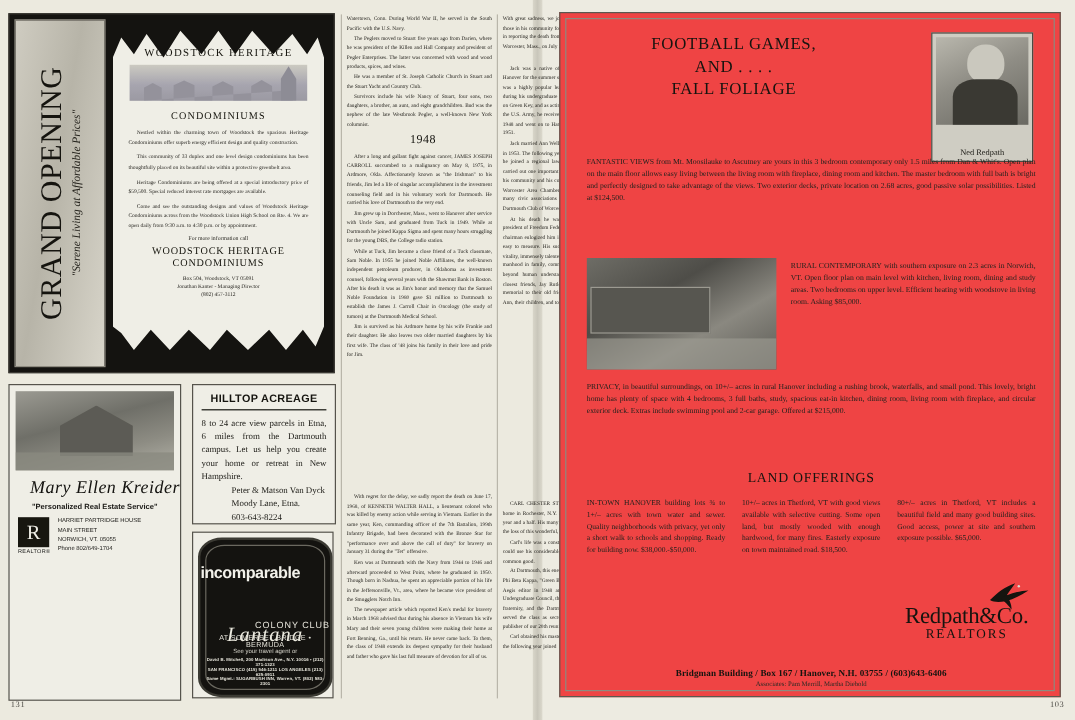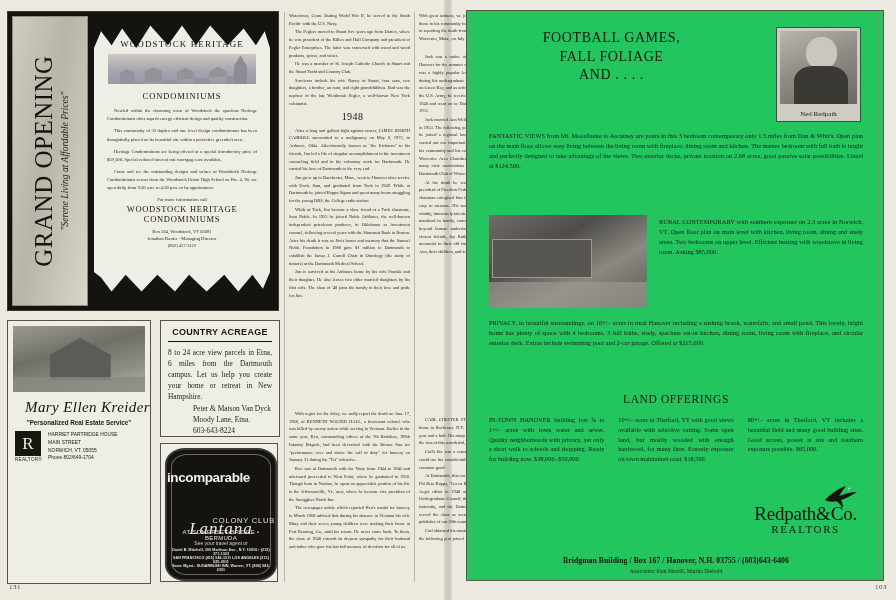--- a/index.html
+++ b/index.html
@@ -109,34 +109,34 @@
   
   .col{position:absolute;font-size:4.45px;line-height:1.73;text-align:justify;color:#26241f;}
   .col p{margin:0 0 1px;text-indent:6px;}
   .col p.noind{text-indent:0;}
   .yr{font-size:10px;text-align:center;text-indent:0;margin:5px 0 3px;letter-spacing:.4px;color:#15140f;}
   .dots{text-align:center;letter-spacing:3px;font-size:5px;margin:3px 0;text-indent:0;}
   .colrule{position:absolute;width:1px;background:#b9b6aa;}
 
   
   .ad-redpath{position:absolute;left:466px;top:10px;width:418px;height:571px;
-    border:1px solid #5a584f;background:#22c55e;box-sizing:border-box;}
+    border:1px solid #5a584f;background:#ef4444;box-sizing:border-box;}
   .rp-inner{position:absolute;inset:4px;border:1px solid #8d8b80;}
 
   .rp-head{position:absolute;left:22px;top:18px;width:245px;text-align:center;
     font-size:14px;line-height:1.33;letter-spacing:.6px;color:#15140f;}
   .rp-portrait{position:absolute;right:22px;top:16px;width:85px;}
   .rp-frame{border:1px solid #4b4942;background:#cfcdc3;padding:3px;}
   .rp-face{height:73px;background:linear-gradient(155deg,#b9b7ad 0%,#8f8d85 45%,#6a6962 100%);
     position:relative;overflow:hidden;}
   .rp-face:before{content:"";position:absolute;left:34%;top:8%;width:40%;height:44%;
     border-radius:48% 48% 44% 44%;background:#cac8be;}
   .rp-face:after{content:"";position:absolute;left:18%;top:48%;width:70%;height:56%;
     background:#3a3933;border-radius:36% 36% 0 0;}
-  .rp-cap{text-align:center;font-size:7px;margin-top:6px;color:#1d1c17;}
+  .rp-cap{text-align:center;font-size:7px;margin-top:19px;color:#1d1c17;}
 
   .rp-p1{position:absolute;left:22px;top:120px;width:374px;
     font-size:6.4px;line-height:1.56;text-align:justify;color:#23221d;}
   .rp-photo2{position:absolute;left:22px;top:204px;width:158px;height:93px;
     background:linear-gradient(150deg,#6e6d66 0%,#4e4d48 35%,#8a8880 65%,#5c5b55 100%);
     position:absolute;overflow:hidden;}
   .rp-photo2:before{content:"";position:absolute;left:2%;top:26%;width:62%;height:40%;
     background:#575650;border:1px solid #9c9a91;}
   .rp-photo2:after{content:"";position:absolute;left:0;bottom:0;width:100%;height:28%;
     background:#9d9b92;opacity:.65;}
@@ -211,21 +211,21 @@
       <div class="k-addr">
         <div>HARRIET PARTRIDGE HOUSE</div>
         <div>MAIN STREET</div>
         <div>NORWICH, VT. 05055</div>
         <div>Phone 802/649-1704</div>
       </div>
     </div>
   </div>
 
   <div class="ad-hilltop">
-    <div class="h-title">COUNTRY ACREAGE</div>
+    <div class="h-title">HILLTOP ACREAGE</div>
     <div class="h-rule"></div>
     <div class="h-body">
       <span>8 to 24 acre view parcels in Etna, 6 miles from the Dartmouth campus. Let us help you create your home or retreat in New Hampshire.</span>
       <div>Peter &amp; Matson Van Dyck</div>
       <div>Moody Lane, Etna.</div>
       <div>603-643-8224</div>
     </div>
   </div>
 
   <div class="ad-lantana">
@@ -277,22 +277,22 @@
     <p>Carl's life was a constant search for opportunities in which he could use his considerable energy and talent in the interest of the common good.</p>
     <p>At Dartmouth, this energy led him to be a Rufus Choate Scholar, Phi Beta Kappa, "Green Book" editor for the classes of '49 and '50, Aegis editor in 1948 and 1949, president of Green Key, the Undergraduate Council, the Glee Club, the Handel Society, Zeta Psi fraternity, and the Dartmouth Players. Since graduation he has served the class as secretary, newsletter editor, and editor and publisher of our 20th reunion yearbook.</p>
     <p>Carl obtained his master's degree from Tuck-Thayer in 1950 and the following year joined</p>
   </div>
 
   <div class="ad-redpath">
     <div class="rp-inner"></div>
 
     <div class="rp-head">
       <div>FOOTBALL GAMES,</div>
+      <div>AND . . . .</div>
       <div>FALL FOLIAGE</div>
-      <div>AND . . . .</div>
     </div>
 
     <div class="rp-portrait">
       <div class="rp-frame">
         <div class="rp-face"></div>
         <div class="rp-cap">Ned Redpath</div>
       </div>
     </div>
 
     <div class="rp-p1">FANTASTIC VIEWS from Mt. Moosilauke to Ascutney are yours in this 3 bedroom contemporary only 1.5 miles from Dan &amp; Whit's. Open plan on the main floor allows easy living between the living room with fireplace, dining room and kitchen. The master bedroom with full bath is bright and perfectly designed to take advantage of the views. Two exterior decks, private location on 2.68 acres, good passive solar possibilities. Listed at $124,500.</div>

